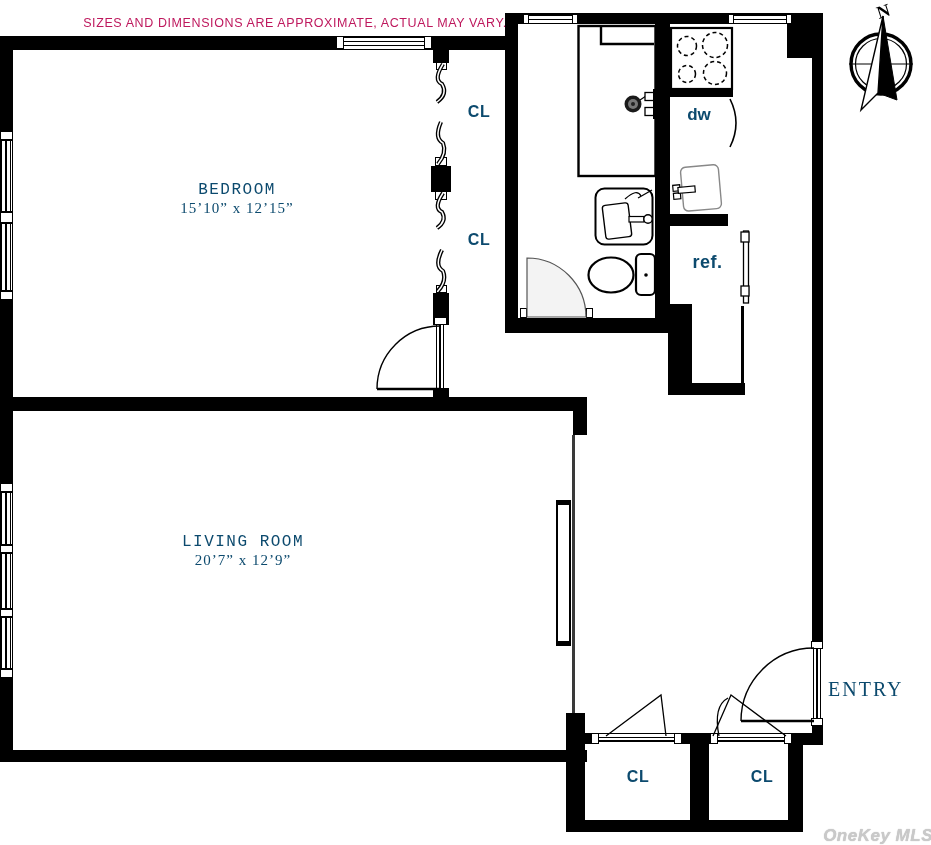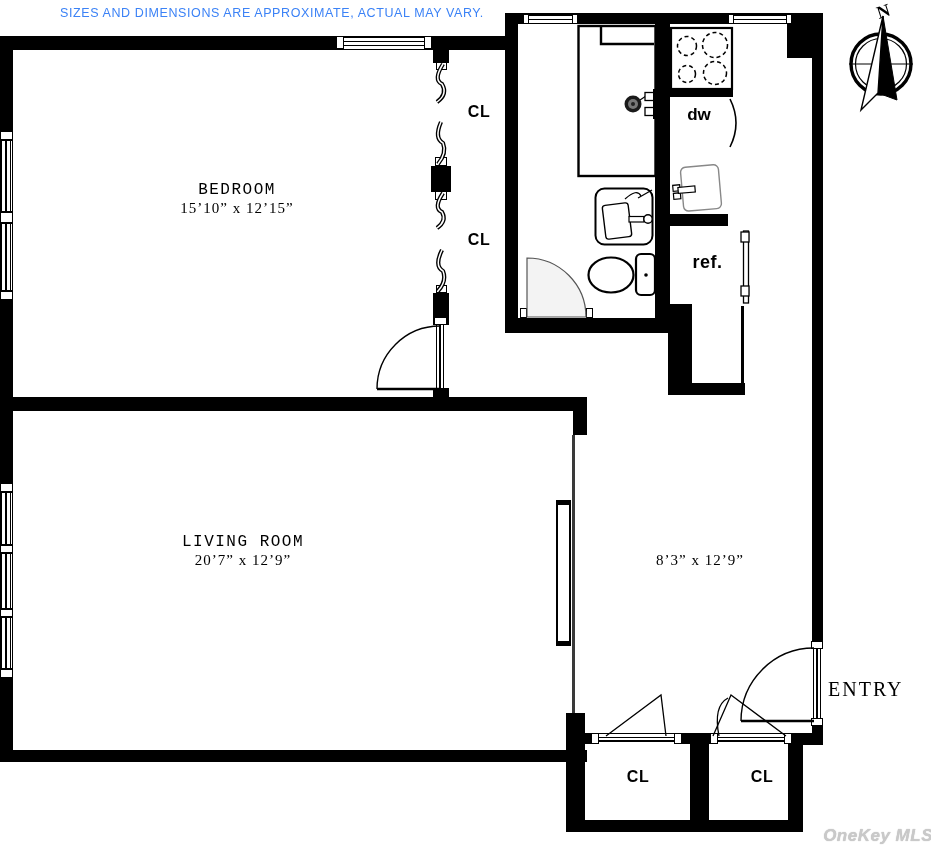--- a/index.html
+++ b/index.html
@@ -8,28 +8,28 @@
   .w{position:absolute;background:#000;}
   .cap{position:absolute;background:#fff;border:1.2px solid #000;box-sizing:border-box;}
   .win-h{position:absolute;background:repeating-linear-gradient(to bottom,#000 0 1.3px,#fff 1.3px 3.9px);border-left:1px solid #000;border-right:1px solid #000;box-sizing:border-box;}
   .win-v{position:absolute;background:repeating-linear-gradient(to right,#000 0 1.3px,#fff 1.3px 4.4px);border-top:1px solid #000;border-bottom:1px solid #000;box-sizing:border-box;}
   .door-bar-h{position:absolute;background:repeating-linear-gradient(to bottom,#000 0 1.3px,#fff 1.3px 3.6px);box-sizing:border-box;}
   .door-leaf-v{position:absolute;background:repeating-linear-gradient(to right,#000 0 1.3px,#fff 1.3px 3.4px);box-sizing:border-box;}
   .pocket-door{position:absolute;left:556px;top:500px;width:15px;height:146px;background:#fff;
         border:2px solid #000;border-top-width:5px;border-bottom-width:5px;box-sizing:border-box;}
   .thin-line{position:absolute;background:#3a3a3a;}
   svg.overlay{position:absolute;left:0;top:0;width:931px;height:845px;}
-  .lbl{position:absolute;color:#000000;}
+  .lbl{position:absolute;color:#0c4a6e;}
   .room-name{font-family:Liberation Mono, monospace;font-size:16px;letter-spacing:1.5px;text-align:center;}
   .room-dims{font-family:"Liberation Serif","DejaVu Serif",serif;font-size:15px;letter-spacing:1px;text-align:center;}
   .cl{font-size:16px;font-weight:600;text-align:center;letter-spacing:0.5px;}
   .dw{font-size:17px;font-weight:700;text-align:center;}
   .ref{font-size:18px;font-weight:600;text-align:center;letter-spacing:0.5px;}
   .entry{font-family:"Liberation Serif","DejaVu Serif",serif;font-size:20px;letter-spacing:2px;}
-  .disclaimer{left:60px;top:6px;width:470px;text-align:left;font-size:12.5px;letter-spacing:0.6px;color:#3b82f6;}
+  .disclaimer{left:60px;top:16px;width:470px;text-align:center;font-size:12.5px;letter-spacing:0.6px;color:#be185d;}
   .watermark{right:-2px;bottom:-1px;font-size:17px;font-weight:700;font-style:italic;color:#c9c9c9;text-shadow:0 0 1px #b5b5b5;letter-spacing:0.5px;}
 </style>
 </head>
 <body>
 
 <div id="plan">
 
   <div class="w" style="left:0;top:36px;width:13px;height:726px;"></div>
   <div class="w" style="left:0;top:36px;width:513px;height:14px;"></div>
   <div class="w" style="left:505px;top:13px;width:318px;height:11px;"></div>
@@ -210,21 +210,20 @@
   </svg>
 
   <div class="lbl disclaimer">SIZES AND DIMENSIONS ARE APPROXIMATE, ACTUAL MAY VARY.</div>
 
   <div class="lbl room-name" style="left:152px;top:181px;width:170px;">BEDROOM</div>
   <div class="lbl room-dims" style="left:152px;top:200px;width:170px;">15’10” x 12’15”</div>
 
   <div class="lbl room-name" style="left:158px;top:533px;width:170px;">LIVING ROOM</div>
   <div class="lbl room-dims" style="left:158px;top:552px;width:170px;">20’7” x 12’9”</div>
 
-  <div class="lbl room-dims" style="left:600px;top:552px;width:200px;">8’3” x 12’9”</div>
 
   <div class="lbl cl" style="left:461px;top:103px;width:36px;">CL</div>
   <div class="lbl cl" style="left:461px;top:231px;width:36px;">CL</div>
   <div class="lbl cl" style="left:620px;top:768px;width:36px;">CL</div>
   <div class="lbl cl" style="left:744px;top:768px;width:36px;">CL</div>
 
   <div class="lbl dw" style="left:672px;top:105px;width:54px;">dw</div>
   <div class="lbl ref" style="left:672px;top:252px;width:71px;">ref.</div>
 
   <div class="lbl entry" style="left:828px;top:678px;width:90px;">ENTRY</div>

